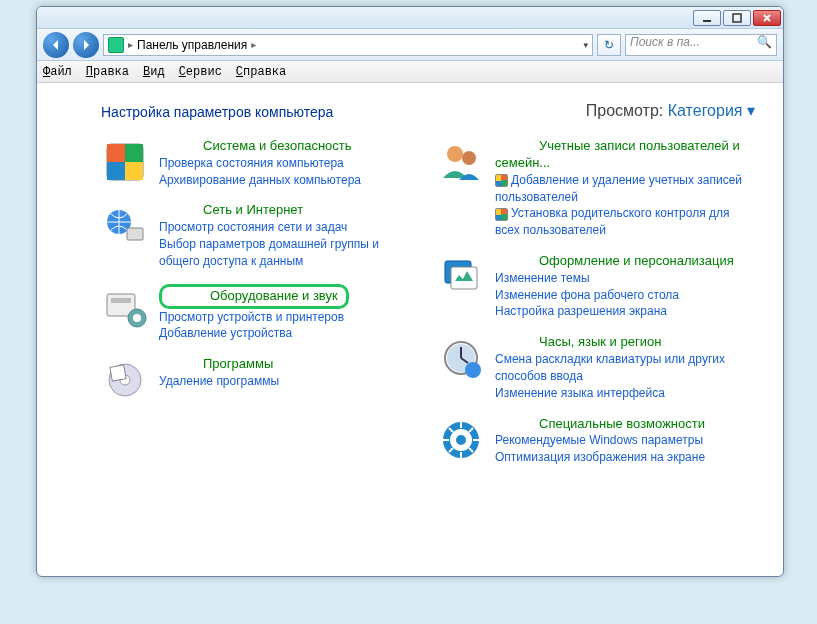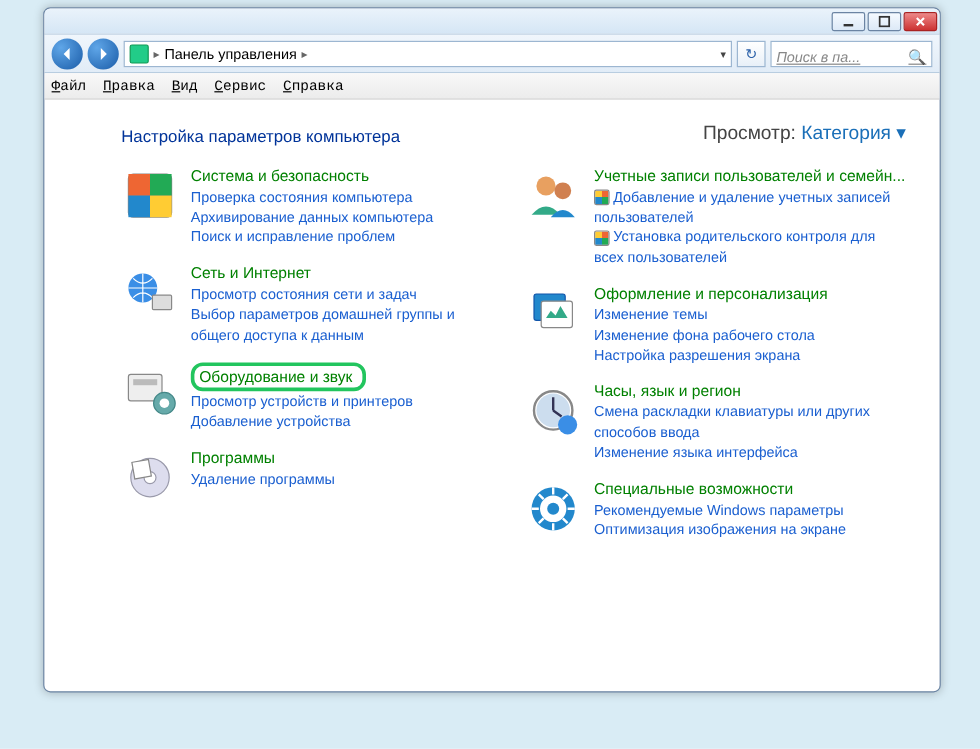--- a/index.html
+++ b/index.html
@@ -11,36 +11,36 @@
 .tbtn svg { width: 10px; height: 10px; }
 .nav { height: 32px; background: linear-gradient(to bottom, #f0f6fc, #e1ecf7); border-bottom: 1px solid #b8cde0; display: flex; align-items: center; padding: 0 6px; gap: 4px; }
 .navbtn { width: 26px; height: 26px; border-radius: 50%; background: radial-gradient(circle at 30% 30%, #5fa6e8, #1a5ca8); display: flex; align-items: center; justify-content: center; cursor: pointer; }
 .navbtn svg { width: 14px; height: 14px; fill: #fff; }
 .addr { flex: 1; height: 22px; border: 1px solid #9cb6d1; background: #fff; display: flex; align-items: center; padding: 0 4px; gap: 4px; }
 .addr-icon { width: 16px; height: 16px; background: #2c8; border: 1px solid #195; border-radius: 2px; }
 .addr-sep { color: #666; font-size: 10px; }
 .addr-text { color: #000; }
 .addr-drop { margin-left: auto; color: #444; font-size: 9px; cursor: pointer; }
 .refresh { width: 24px; height: 22px; border: 1px solid #9cb6d1; background: linear-gradient(#fff,#e8f0f8); display: flex; align-items: center; justify-content: center; cursor: pointer; font-size: 12px; color: #2a60a8; }
-.search { width: 135px; height: 22px; border: 1px solid #9cb6d1; background: #fff; display: flex; align-items: flex-end; padding: 0 4px; color: #888; font-style: italic; text-decoration: underline; }
+.search { width: 152px; height: 22px; border: 1px solid #9cb6d1; background: #fff; display: flex; align-items: flex-start; padding: 0 4px; color: #888; font-style: italic; }
 .search span:last-child { margin-left: auto; color: #5a8ac2; font-style: normal; }
 .menubar { height: 22px; background: linear-gradient(to bottom, #f8f8f8, #ececec); border-bottom: 1px solid #d0d0d0; display: flex; align-items: center; padding: 0 6px; gap: 14px; font-family: Liberation Mono, monospace; }
 .menubar span { cursor: pointer; }
 .menubar span u { text-decoration: underline; }
 .content { flex: 1; padding: 18px 28px 10px 64px; overflow: auto; }
 .header { display: flex; justify-content: space-between; align-items: flex-end; margin-bottom: 18px; }
 .header h1 { font-size: 14px; font-weight: normal; color: #003399; }
 .view { font-size: 16px; color: #444; }
 .view .link { color: #1a6fb8; cursor: pointer; }
 .cols { display: flex; gap: 18px; }
 .col { flex: 1; display: flex; flex-direction: column; gap: 14px; }
 .cat { display: flex; gap: 10px; }
 .cat-icon { width: 48px; height: 48px; flex-shrink: 0; display:flex; align-items:center; justify-content:center; }
 .cat-body { flex: 1; }
-.cat-title { color: #008000; font-size: 13px; cursor: pointer; line-height: 1.3; }
+.cat-title { color: #008000; font-size: 13px; cursor: pointer; line-height: 1.3; margin-left: 44px; }
 .sub { display: block; color: #1a5fd0; font-size: 12px; cursor: pointer; line-height: 1.4; }
 .sub.shield::before { content: ""; display: inline-block; width: 13px; height: 13px; margin-right: 3px; vertical-align: middle; background: conic-gradient(#e63 0 25%, #2a5 25% 50%, #28c 50% 75%, #fc3 75% 100%); border-radius: 2px; border: 1px solid #888; box-sizing: border-box; }
 .highlight { display: inline-block; border: 3px solid #22c55e; border-radius: 10px; padding: 1px 8px 1px 4px; }
 </style>
 </head>
 <body>
 
 <div class="window">
   <div class="titlebar">
     <div class="tbtn">
@@ -108,21 +108,21 @@
             <div class="cat-icon">
               <svg viewBox="0 0 48 48">
                 <rect x="6" y="6" width="36" height="36" rx="4" fill="#fff" stroke="#888"></rect>
                 <path d="M24 6v36M6 24h36" stroke="#888"></path>
                 <rect x="6" y="6" width="18" height="18" fill="#e63"></rect>
                 <rect x="24" y="6" width="18" height="18" fill="#2a5"></rect>
                 <rect x="6" y="24" width="18" height="18" fill="#28c"></rect>
                 <rect x="24" y="24" width="18" height="18" fill="#fc3"></rect>
               </svg>
             </div>
-            <div class="cat-body"><a class="cat-title">Система и безопасность</a><a class="sub">Проверка состояния компьютера</a><a class="sub">Архивирование данных компьютера</a><a class="sub">Поиск и исправление проблем</a></div>
+            <div class="cat-body"><a class="cat-title">Система и безопасность</a><a class="sub">Проверка состояния компьютера</a><a class="sub">Архивирование данных компьютера</a></div>
           </div>
           <div class="cat">
             <div class="cat-icon">
               <svg viewBox="0 0 48 48">
                 <circle cx="18" cy="20" r="12" fill="#3a8ee6"></circle>
                 <path d="M6 20h24M18 8v24M10 12q8 8 16 0M10 28q8 -8 16 0" stroke="#fff" fill="none"></path>
                 <rect x="26" y="26" width="16" height="12" rx="1" fill="#ddd" stroke="#888"></rect>
               </svg>
             </div>
             <div class="cat-body"><a class="cat-title">Сеть и Интернет</a><a class="sub">Просмотр состояния сети и задач</a><a class="sub">Выбор параметров домашней группы и общего доступа к данным</a></div>

